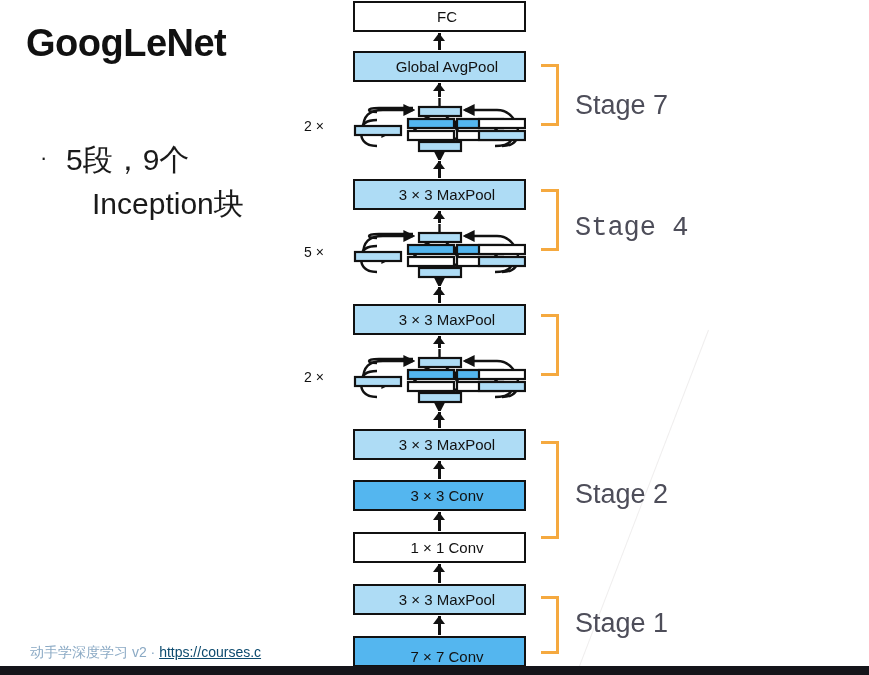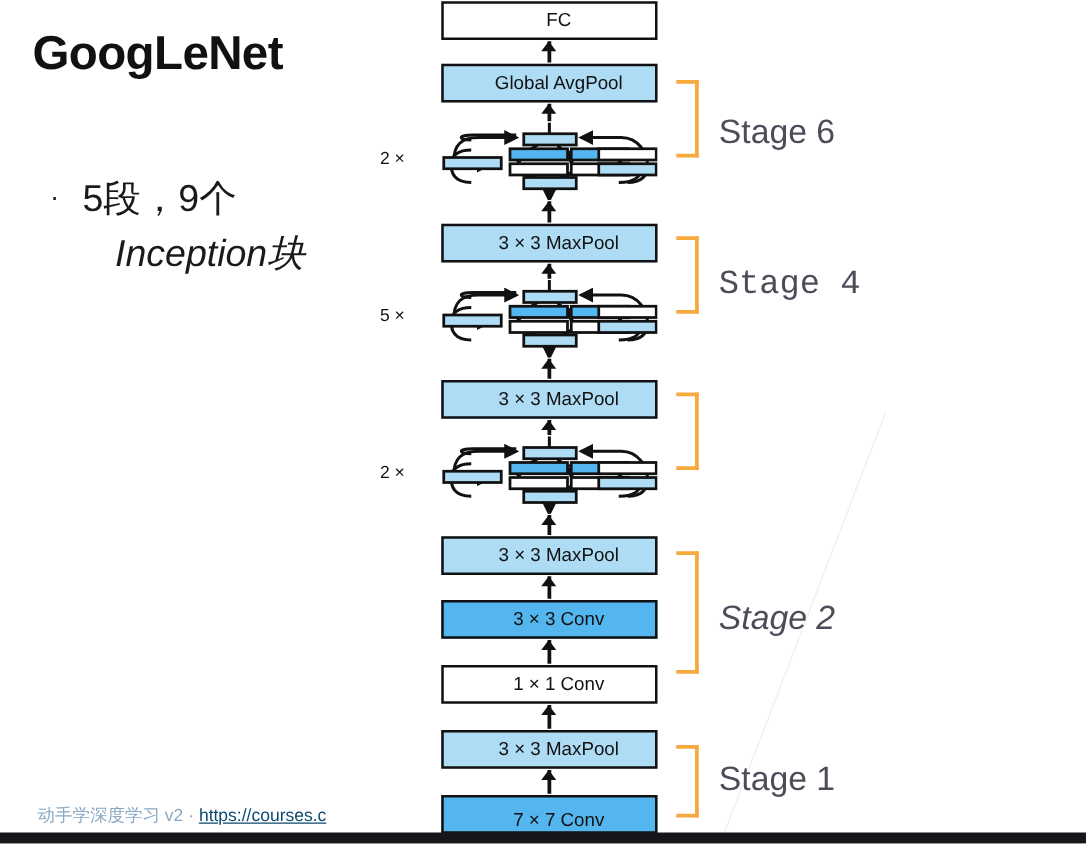--- a/index.html
+++ b/index.html
@@ -71,21 +71,20 @@
     font-size: 22px;
     color: #1a1a1a;
   }
   .bullet-text {
     display: block;
     margin-left: 26px;
   }
   .bullet-line2 {
     display: block;
     margin-left: 52px;
-    font-style: italic;
   }
 
   
   .footer {
     position: absolute;
     left: 30px;
     top: 644px;
     font-size: 14px;
     color: #8aa9c4;
     white-space: nowrap;
@@ -337,25 +336,25 @@
       <div class="arrow" style="top: 512px; height: 19px;"></div>
       <div class="arrowhead" style="top: 512px;"></div>
       <div class="arrow" style="top: 564px; height: 19px;"></div>
       <div class="arrowhead" style="top: 564px;"></div>
       <div class="arrow" style="top: 616px; height: 19px;"></div>
       <div class="arrowhead" style="top: 616px;"></div>
       <div class="mult" style="left: 304px; top: 118px;">2 ×</div>
       <div class="mult" style="left: 304px; top: 244px;">5 ×</div>
       <div class="mult" style="left: 304px; top: 369px;">2 ×</div>
       <div class="bracket" style="left: 541px; top: 64px; height: 62px; border-color: rgb(245, 169, 63);"></div>
-      <div class="stage-label" style="left: 575px; top: 90px; color: rgb(77, 77, 89);">Stage 6</div>
+      <div class="stage-label" style="left: 575px; top: 90px; color: rgb(77, 77, 89);">Stage 7</div>
       <div class="bracket" style="left: 541px; top: 189px; height: 62px; border-color: rgb(245, 169, 63);"></div>
       <div class="stage-label" style="left: 575px; top: 213px; color: rgb(77, 77, 89); font-family: Liberation Mono, monospace;">Stage 4</div>
       <div class="bracket" style="left: 541px; top: 314px; height: 62px; border-color: rgb(245, 169, 63);"></div>
       <div class="bracket" style="left: 541px; top: 441px; height: 98px; border-color: rgb(245, 169, 63);"></div>
-      <div class="stage-label" style="left: 575px; top: 479px; color: rgb(77, 77, 89); font-style: italic;">Stage 2</div>
+      <div class="stage-label" style="left: 575px; top: 479px; color: rgb(77, 77, 89);">Stage 2</div>
       <div class="bracket" style="left: 541px; top: 596px; height: 58px; border-color: rgb(245, 169, 63);"></div>
       <div class="stage-label" style="left: 575px; top: 608px; color: rgb(77, 77, 89);">Stage 1</div>
     </div>
 
   <div class="bottom-bar"></div>
 
 </div>
 
 </body></html>

